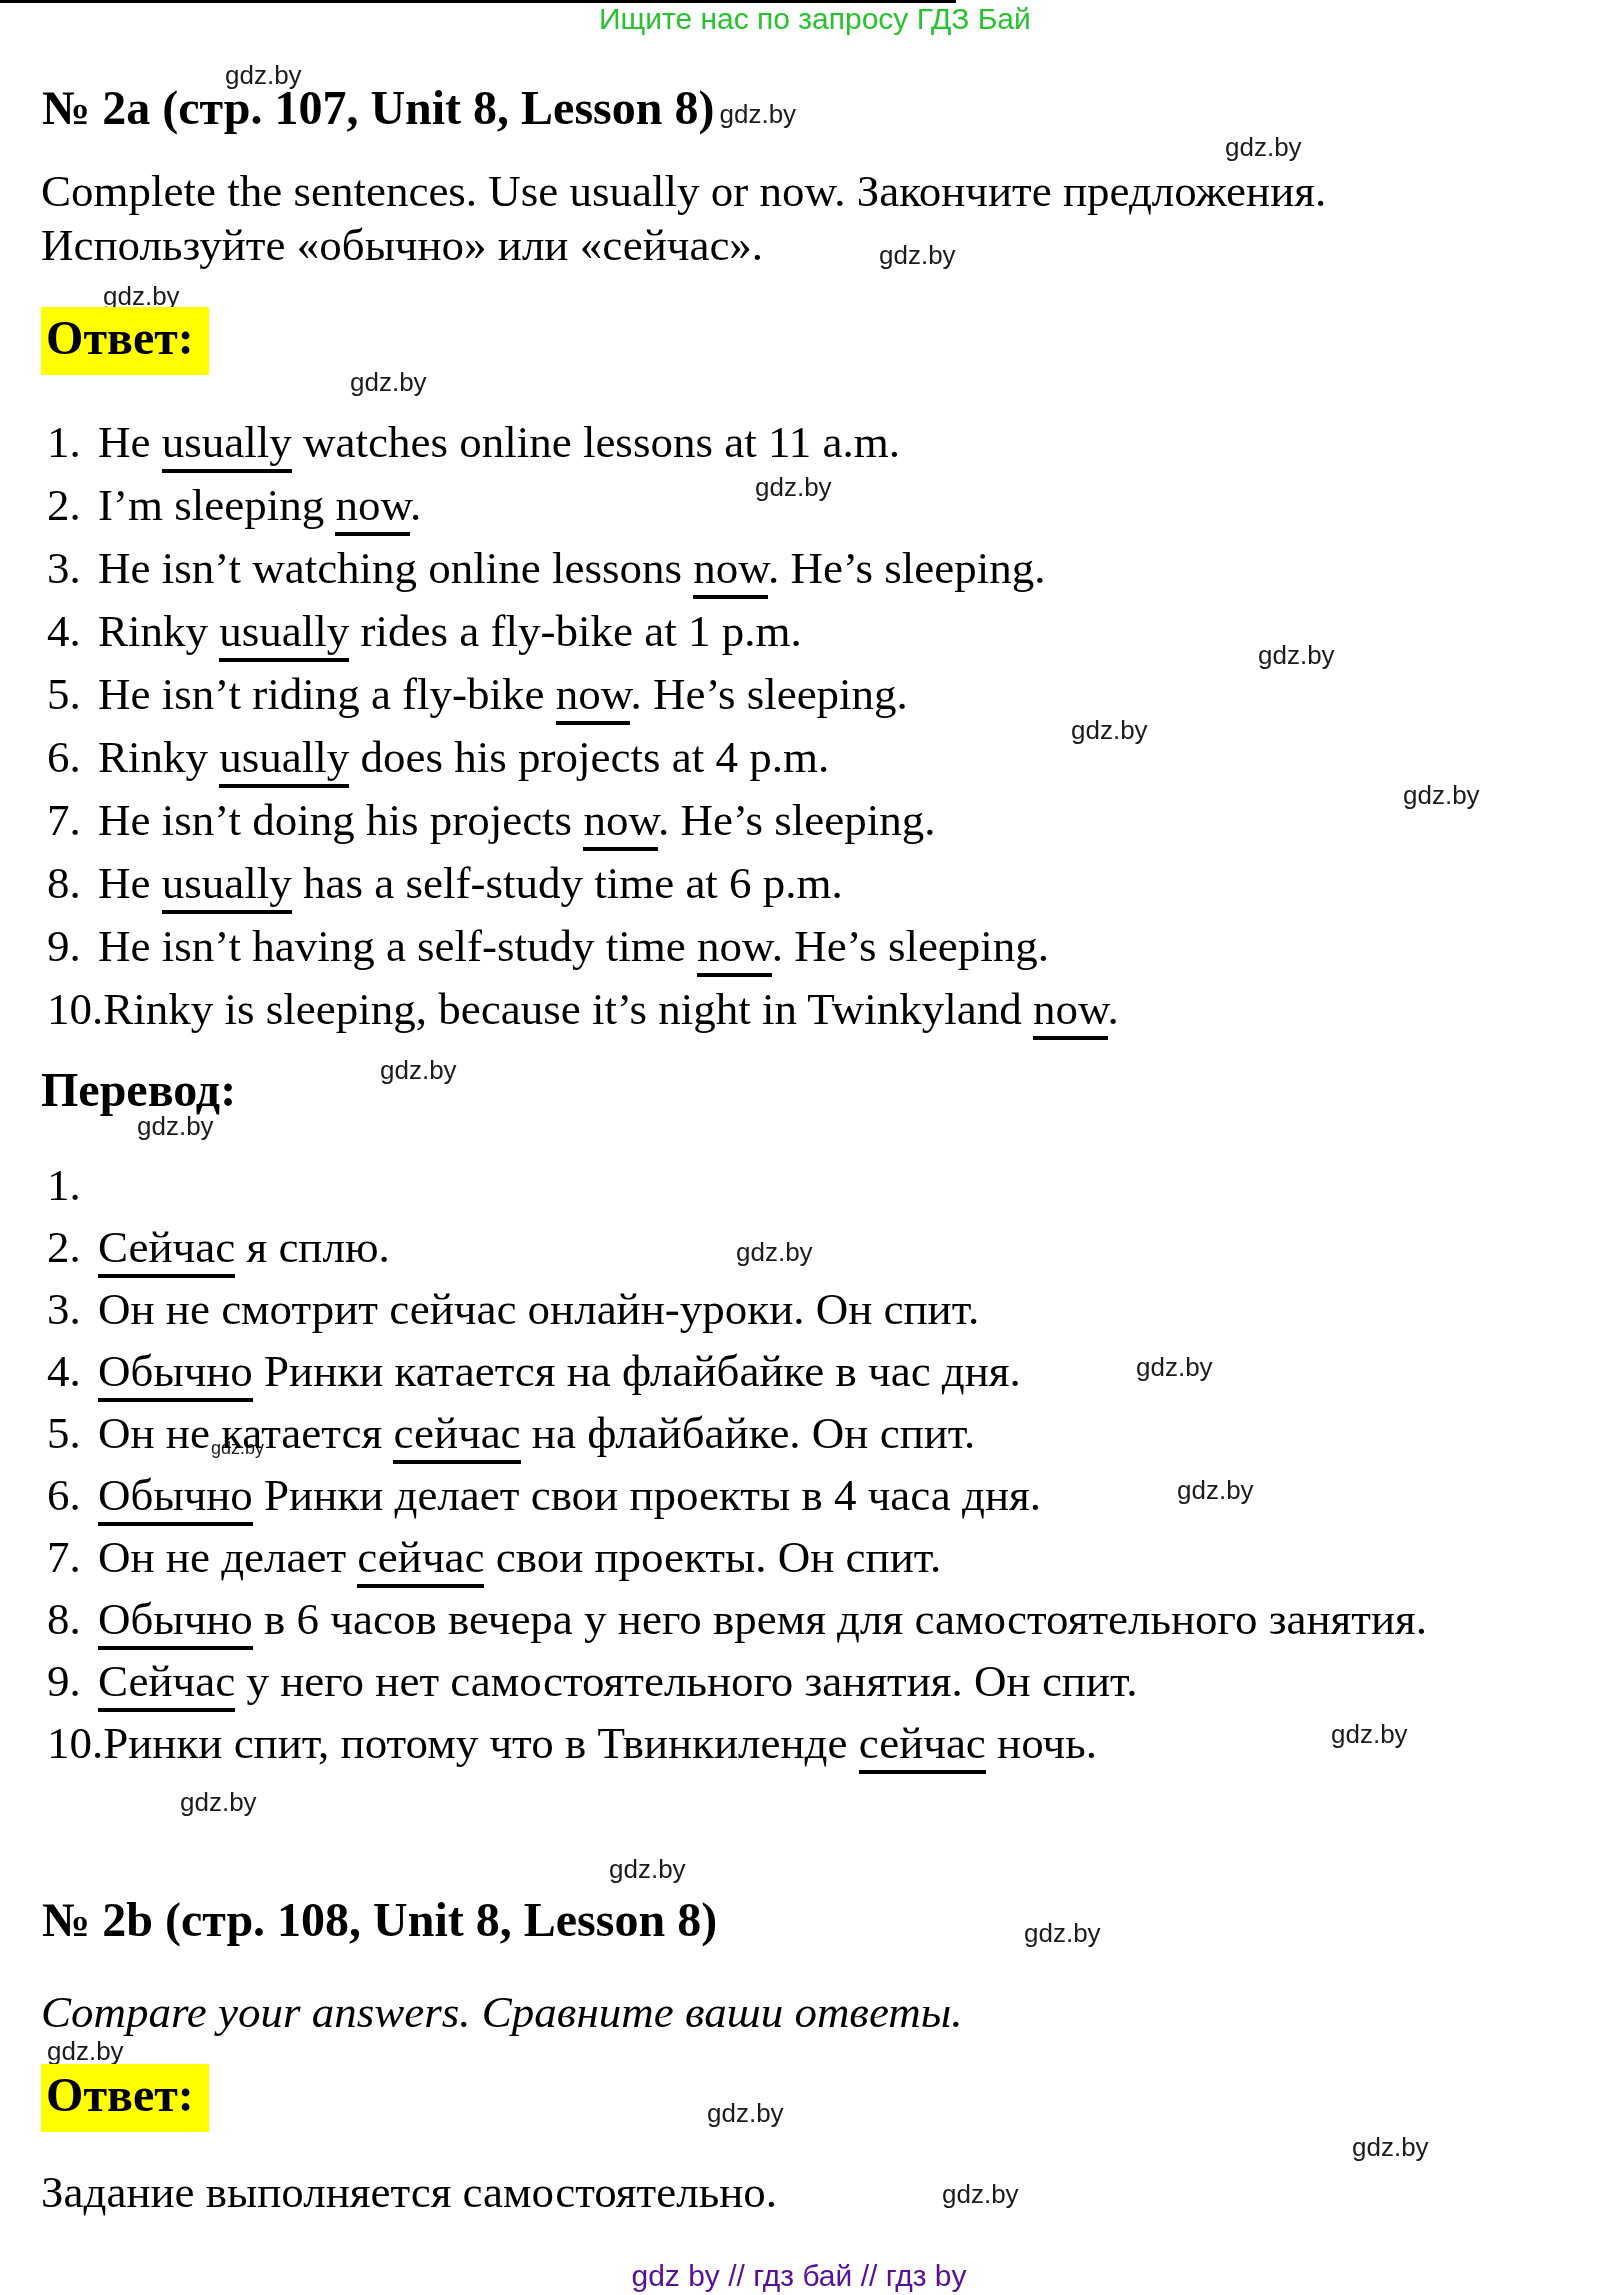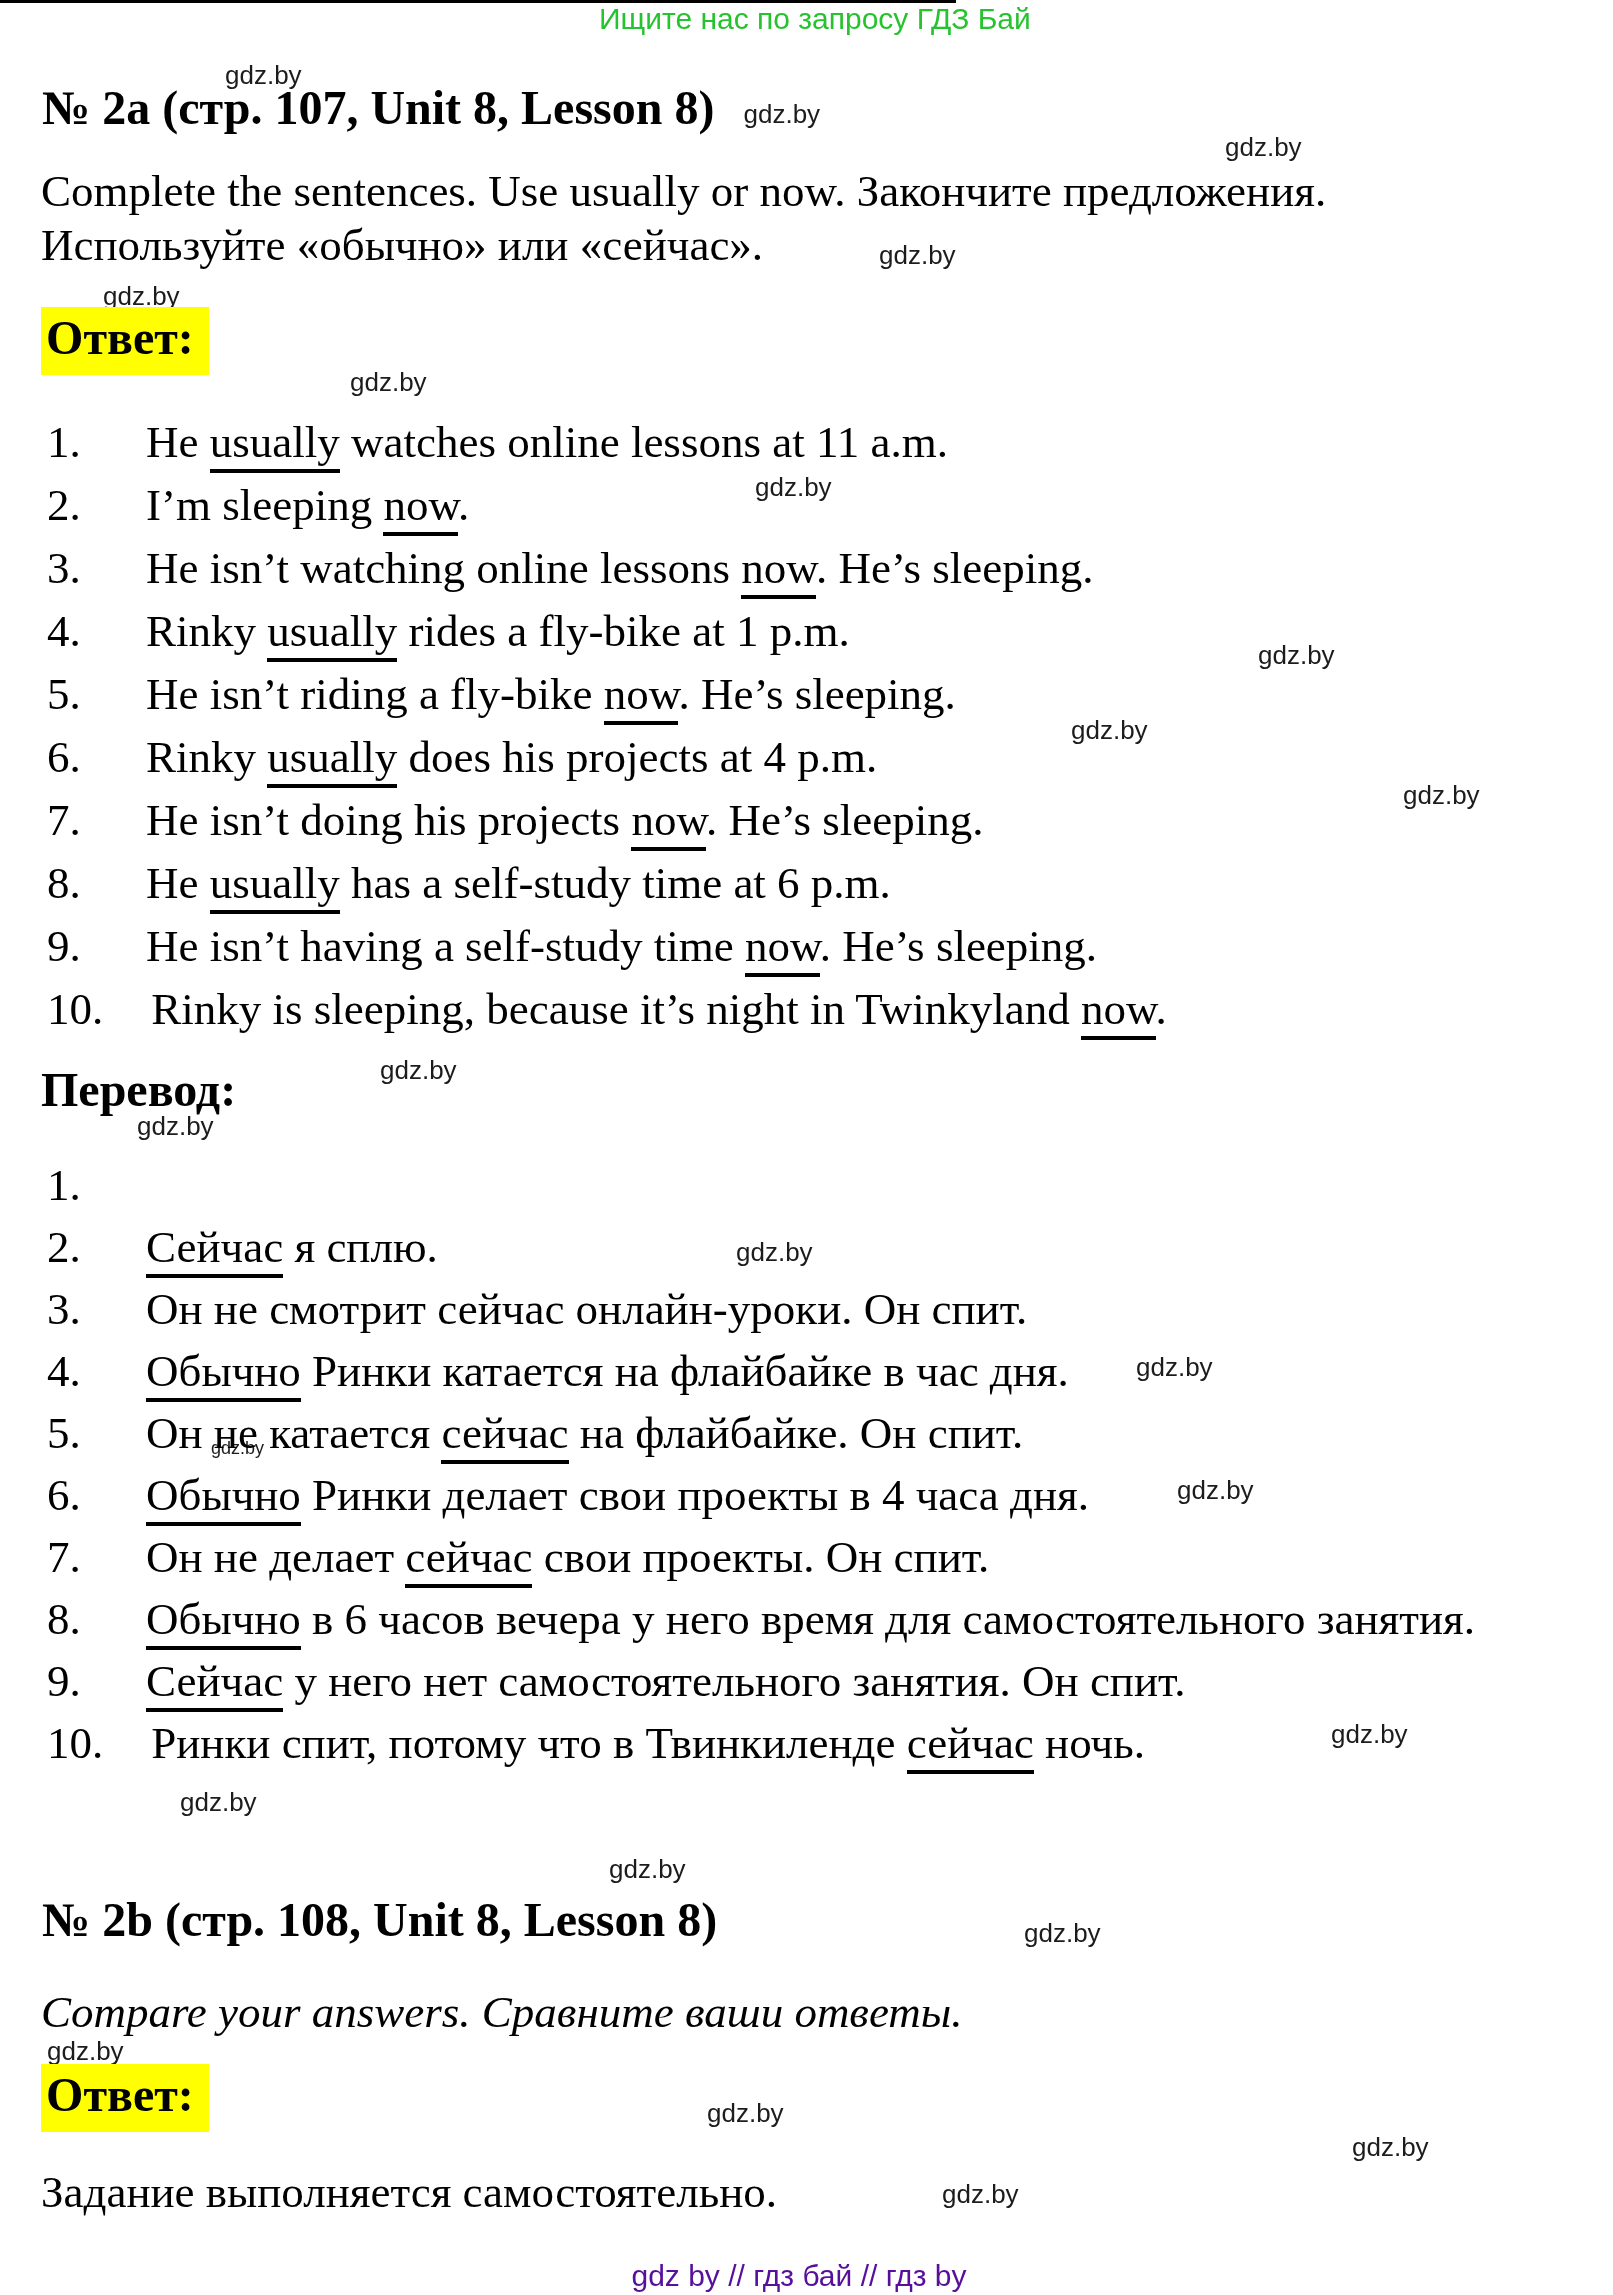--- a/index.html
+++ b/index.html
@@ -31,21 +31,21 @@
   .wm-inline{
     font-family:"Liberation Sans", sans-serif;
     font-size:26px;font-weight:normal;
     color:var(--watermark,#1c1c1c);
     margin-left:5.1px;align-self:center;margin-top:12px;
   }
   .heading{
     position:absolute;
     font-size:48px;font-weight:bold;
     white-space:nowrap;line-height:1.1;
-    display:flex;flex-direction:row;align-items:flex-start;gap:24px;
+    display:flex;flex-direction:row;align-items:flex-start;
   }
   .bodyline{
     position:absolute;
     font-size:45px;line-height:1.15;
     white-space:nowrap;
   }
   .hl{
     position:absolute;
     background:var(--highlight,#ffff00);
     font-size:48px;font-weight:bold;line-height:1.1;
@@ -54,21 +54,21 @@
   }
   .biglabel{
     position:absolute;
     font-size:48px;font-weight:bold;line-height:1.1;white-space:nowrap;
   }
   .list{position:absolute;}
   .list .row{display:flex;align-items:flex-start;font-size:45px;line-height:1.15;white-space:nowrap;}
   .list.en .row{height:63px;}
   .list.ru .row{height:62px;}
   .list .num{flex:0 0 auto;min-width:51px;}
-  .list .txt{white-space:nowrap;margin-left:48px;}
+  .list .txt{white-space:nowrap;}
   .u{border-bottom:4.3px solid #000;padding-bottom:1.7px;}
   .footer{
     position:absolute;left:50%;top:2259px;transform:translateX(-50%);
     font-family:"Liberation Sans", sans-serif;
     font-size:30px;line-height:1.1;
     color:var(--footer_purple,#56109b);
     white-space:nowrap;
   }
 </style>
 </head>

